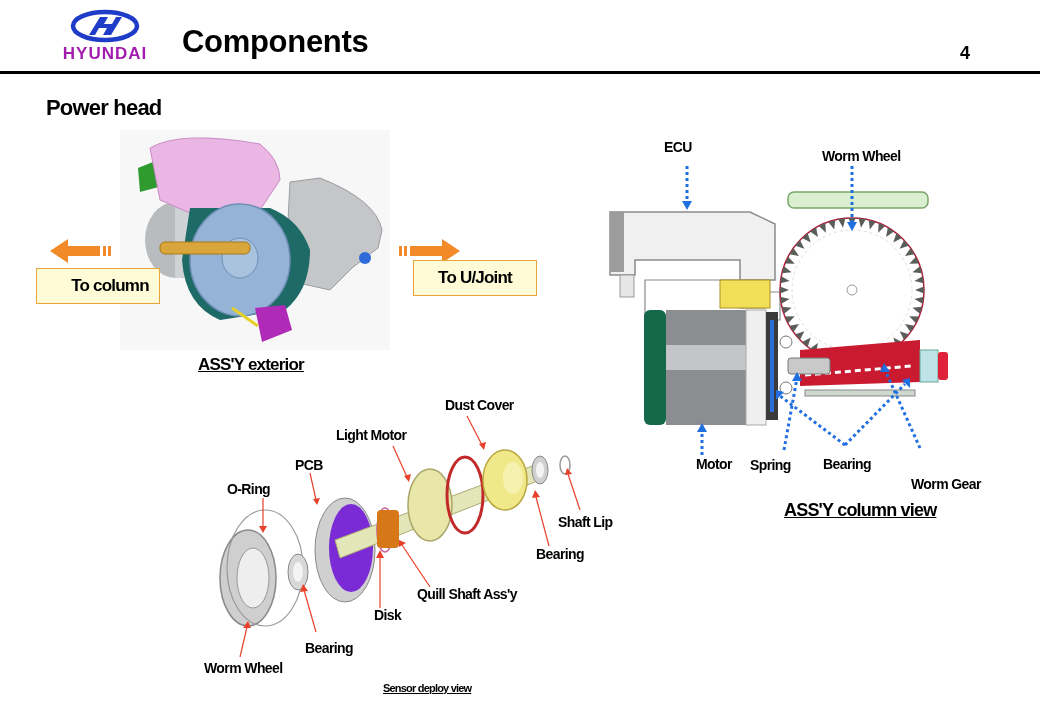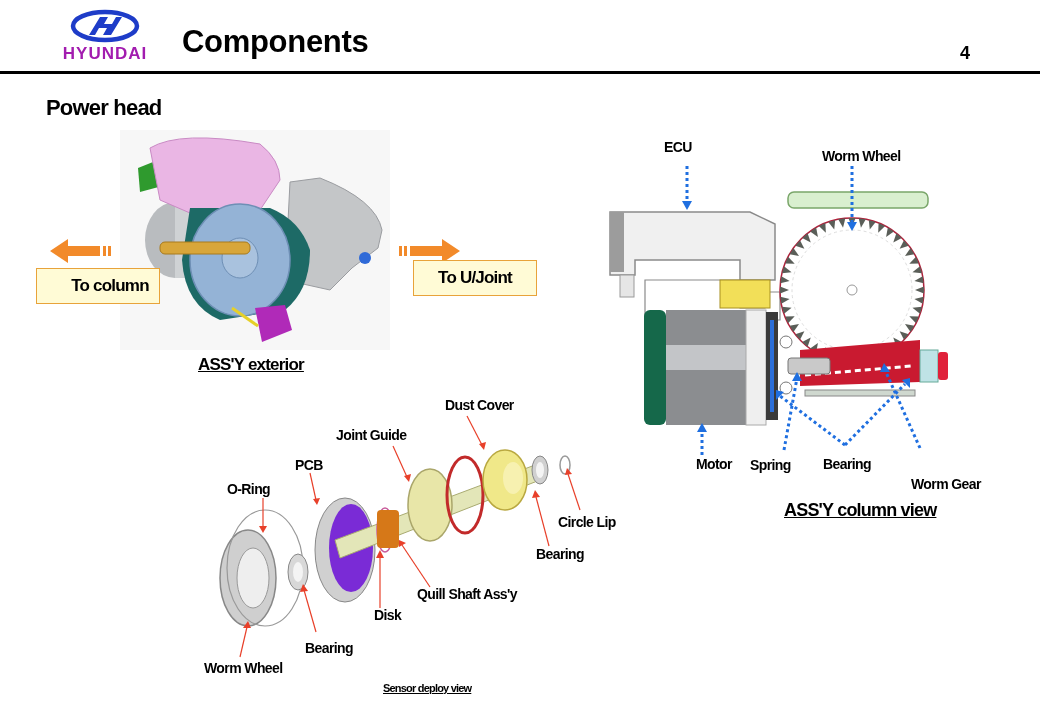--- a/index.html
+++ b/index.html
@@ -245,22 +245,22 @@
     <polygon points="565,475 572,474 567,468"></polygon>
     <polygon points="532,498 540,497 535,490"></polygon>
     <polygon points="399,547 406,543 399,540"></polygon>
     <polygon points="376,558 384,558 380,550"></polygon>
     <polygon points="300,592 308,591 303,584"></polygon>
     <polygon points="243,628 251,628 248,621"></polygon>
   </g>
 </svg>
 
 <div class="lbl" style="left:445px;top:397px">Dust Cover</div>
-<div class="lbl" style="left:336px;top:427px">Joint Guide</div>
+<div class="lbl" style="left:336px;top:427px">Light Motor</div>
 <div class="lbl" style="left:295px;top:457px">PCB</div>
 <div class="lbl" style="left:227px;top:481px">O-Ring</div>
-<div class="lbl" style="left:558px;top:514px">Circle Lip</div>
+<div class="lbl" style="left:558px;top:514px">Shaft Lip</div>
 <div class="lbl" style="left:536px;top:546px">Bearing</div>
 <div class="lbl" style="left:417px;top:586px">Quill  Shaft Ass'y</div>
 <div class="lbl" style="left:374px;top:607px">Disk</div>
 <div class="lbl" style="left:305px;top:640px">Bearing</div>
 <div class="lbl" style="left:204px;top:660px">Worm Wheel</div>
 <div id="cap-sensor" class="caption">Sensor deploy view</div>
 
 </body></html>

